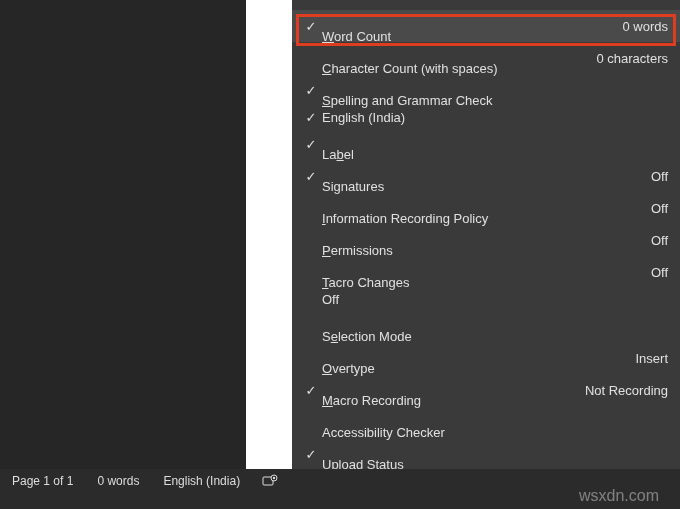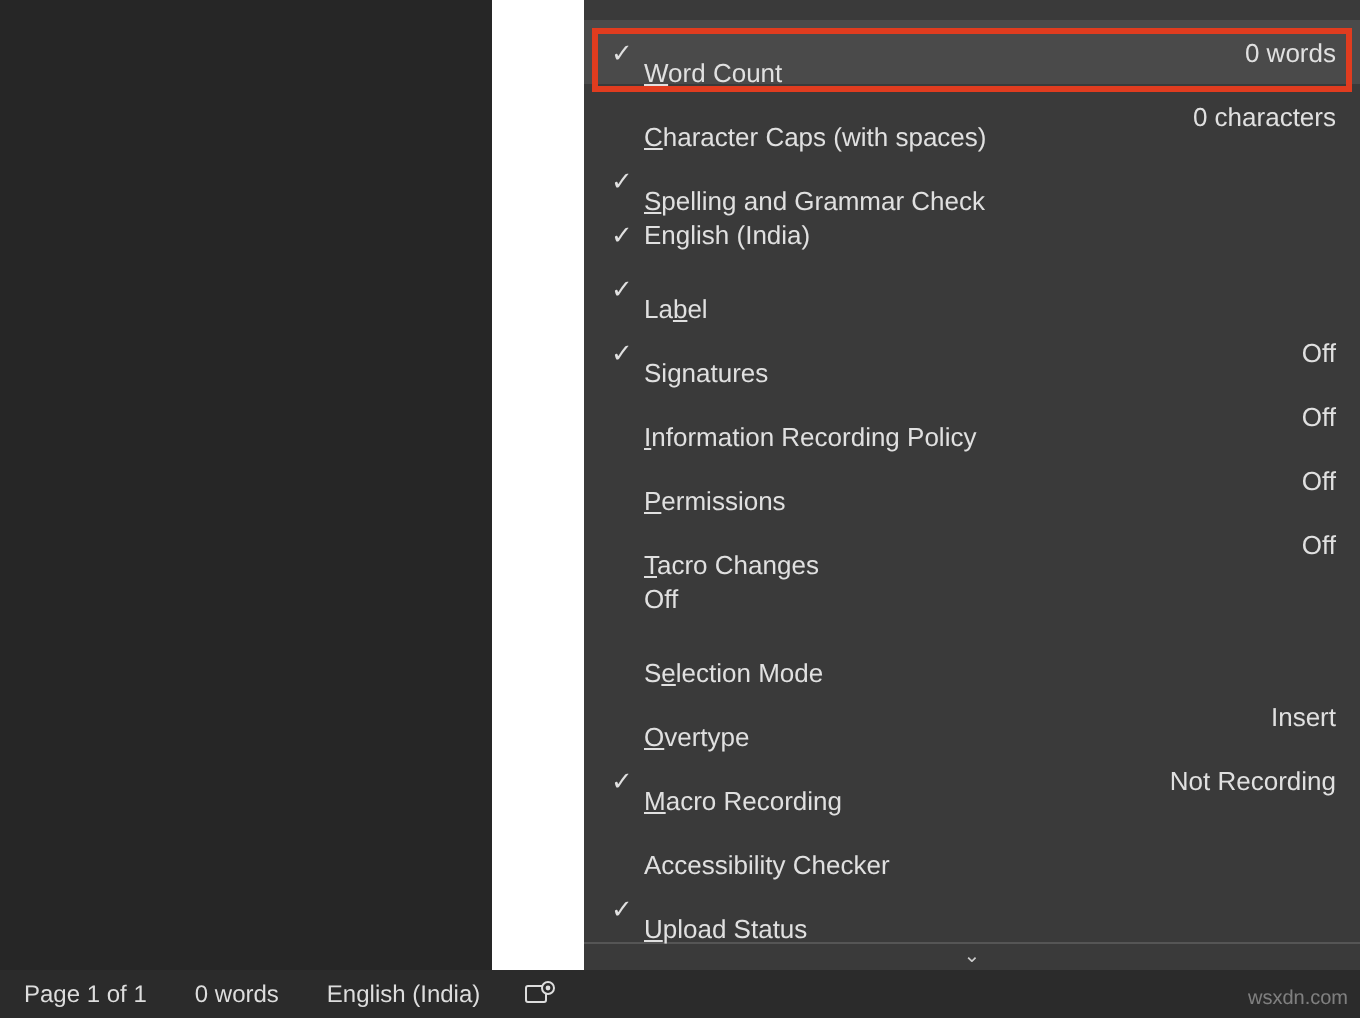--- a/index.html
+++ b/index.html
@@ -95,21 +95,21 @@
       cursor: pointer;
       margin-top: auto;
       background: #3a3a3a;
     }
     .chevron {
       font-size: 10px;
       color: #ccc;
     }
     .statusbar {
       position: absolute;
-      bottom: 0;
+      bottom: 16px;
       left: 0;
       width: 680px;
       height: 24px;
       background: #2b2b2b;
       display: flex;
       align-items: center;
       font-size: 12px;
       color: #ddd;
     }
     .statusbar .cell {
@@ -119,22 +119,22 @@
       align-items: center;
       cursor: pointer;
     }
     .statusbar .icon-cell {
       padding: 0 10px;
     }
     .macro-icon svg { display: block; }
     .watermark {
       position: absolute;
       bottom: 4px;
-      right: 6px;
-      font-size: 10px;
+      right: 21px;
+      font-size: 16px;
       color: rgba(255,255,255,0.4);
       z-index: 20;
       pointer-events: none;
     }
   </style>
 </head>
 <body>
 
 <div class="main">
   <div class="left-pane"></div>
@@ -145,21 +145,21 @@
   <div class="menu-spacer"></div>
 
   <div class="menu-item highlighted">
     <span class="check">✓</span>
     <span class="label"><span></span><span class="u">W</span><span>ord Count</span></span>
     <span class="value">0 words</span>
   </div>
 
   <div class="menu-item">
     <span class="check"></span>
-    <span class="label"><span></span><span class="u">C</span><span>haracter Caps (with spaces)</span></span>
+    <span class="label"><span></span><span class="u">C</span><span>haracter Count (with spaces)</span></span>
     <span class="value">0 characters</span>
   </div>
 
   <div class="menu-item">
     <span class="check">✓</span>
     <span class="label"><span></span><span class="u">S</span><span>pelling and Grammar Check</span></span>
     <span class="value"></span>
   </div>
 
   <div class="menu-item">

